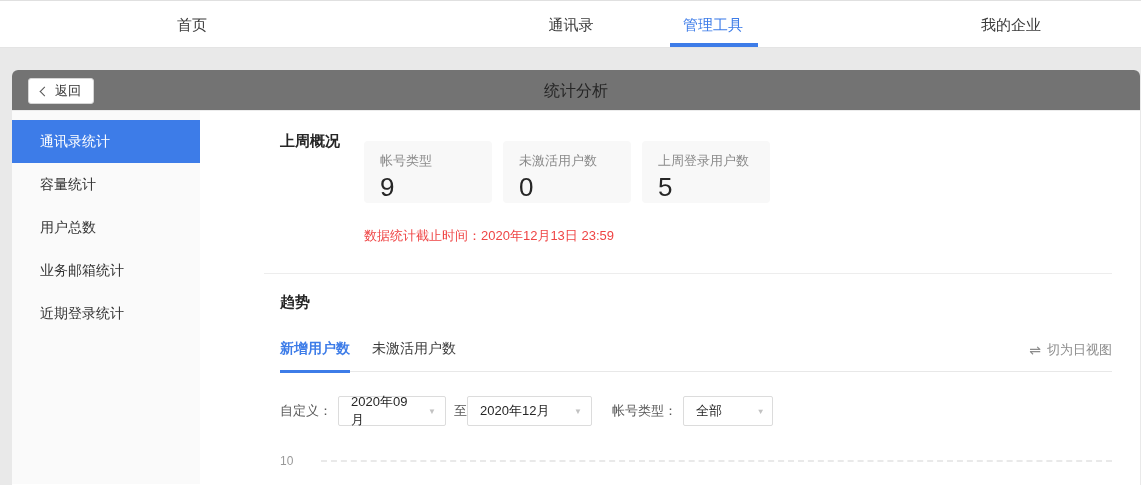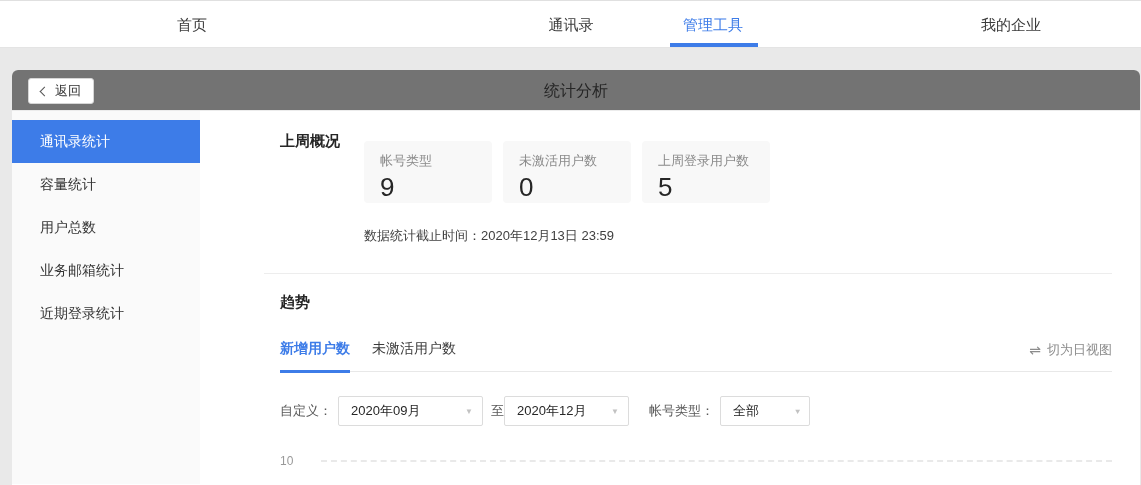--- a/index.html
+++ b/index.html
@@ -72,21 +72,21 @@
   .overview-row { display:flex; margin-top:21px; }
   .section-label { width:84px; font-size:15px; font-weight:bold; color:#262626; flex-shrink:0; }
   .cards { display:flex; gap:11px; margin-top:9px; }
   .stat-card {
     width:128px; height:62px; background:#f8f8f8; border-radius:4px;
     padding:11px 0 0 16px;
   }
   .stat-card .lbl { font-size:13px; color:#8a8a8a; white-space:nowrap; }
   .stat-card .val { font-size:26px; color:#262626; margin-top:2px; }
 
-  .cutoff-note { margin:24px 0 0 84px; font-size:13px; color:#404040; }
+  .cutoff-note { margin:24px 0 0 84px; font-size:13px; color:#ef4444; }
 
   .divider { height:1px; background:#ededed; margin:28px 0 0 -16px; }
 
   .trend-title { margin-top:19px; font-size:15px; font-weight:bold; color:#262626; }
 
   .tab-row {
     display:flex; align-items:flex-start; margin-top:28px;
     border-bottom:1px solid #e8e8e8;
   }
   .tab {
@@ -101,21 +101,21 @@
   }
   .swap-glyph { font-size:14px; color:#8c8c8c; }
 
   .filter-row { display:flex; align-items:center; margin-top:24px; font-size:13px; color:#595959; }
   .select-box {
     height:30px; background:#fff; border:1px solid #dcdcdc; border-radius:2px;
     display:flex; align-items:center; padding:0 9px 0 12px;
     font-size:13px; color:#262626; cursor:pointer;
   }
   .select-box .caret { margin-left:auto; font-size:8px; color:#c2c2c2; padding-left:8px; }
-  .sel-start { width:145px; margin-left:6px; }
+  .sel-start { width:108px; margin-left:6px; }
   .sel-end   { width:125px; margin-left:0; }
   .sel-type  { width:90px;  margin-left:6px;font-family:Liberation Mono, monospace; }
   .to-label  { margin-left:8px; }
   .type-label{ margin-left:20px; }
 
   .chart-row { display:flex; align-items:center; margin-top:28px; }
   .y-tick { width:21px; text-align:left; font-size:12px; color:#999; flex-shrink:0; }
   .gridline { flex:1; height:0; border-top:2px dashed #e9e9e9; margin-left:20px; }
 </style>
 </head>

